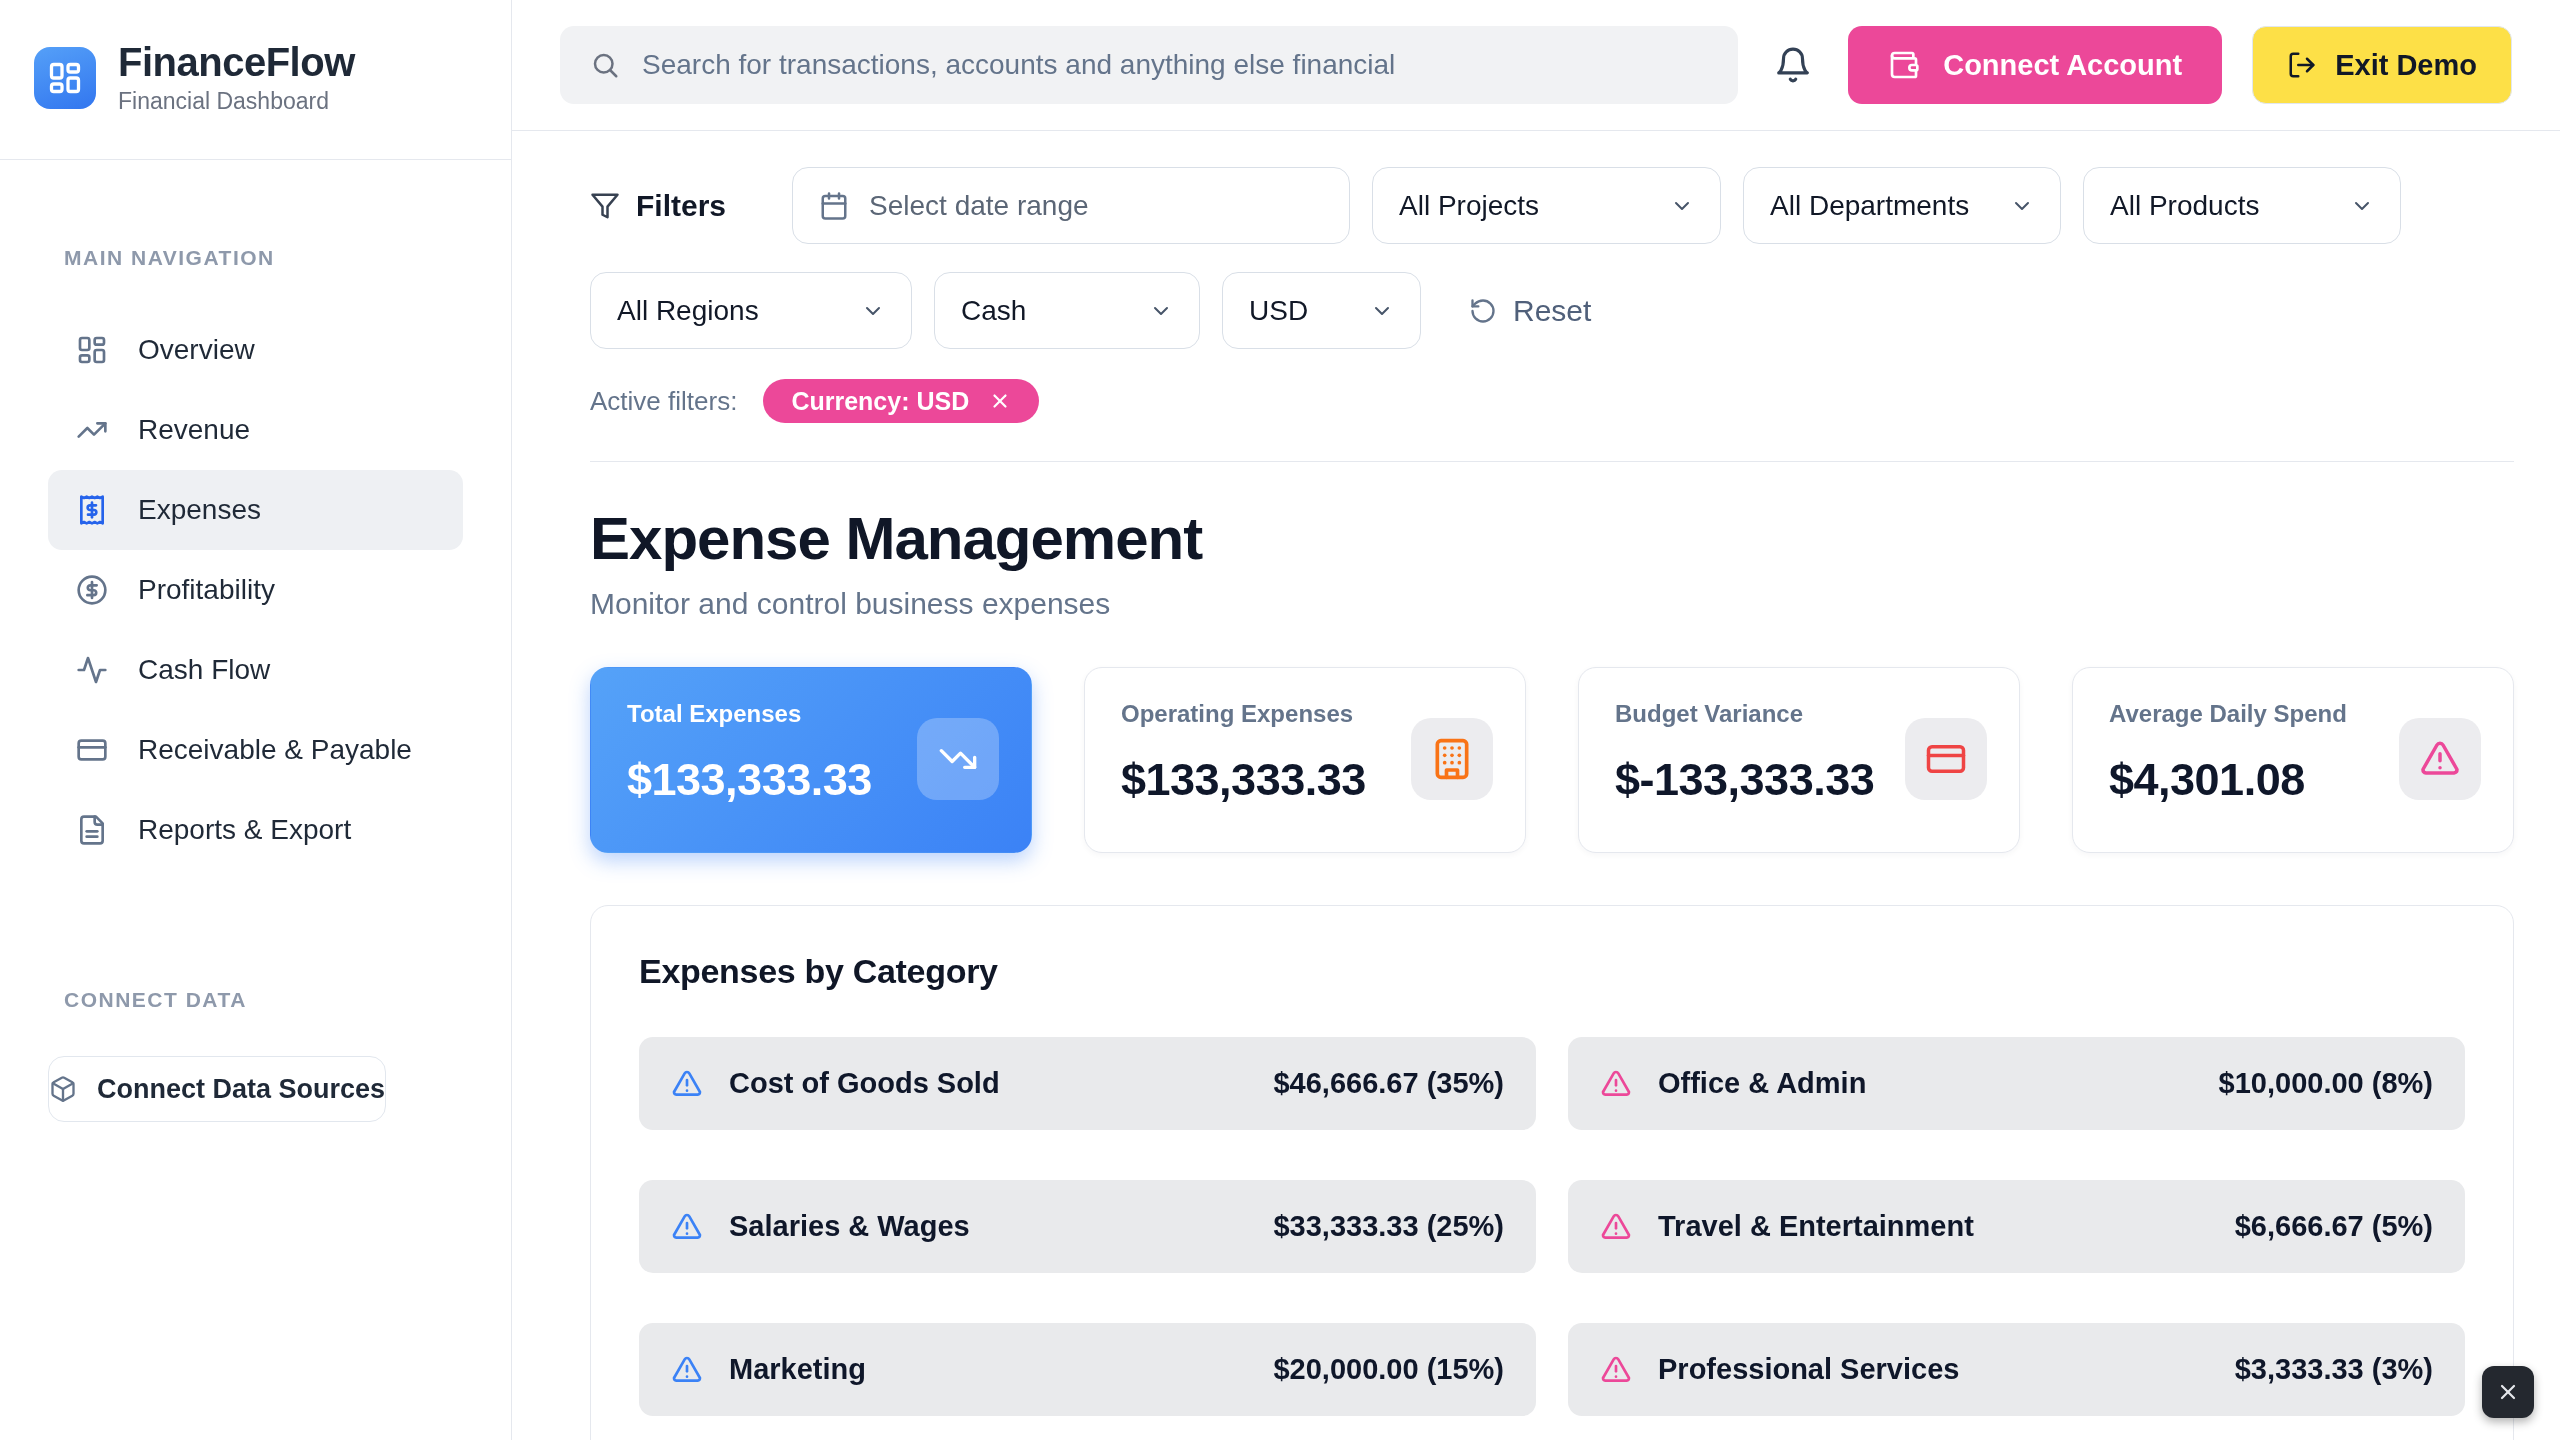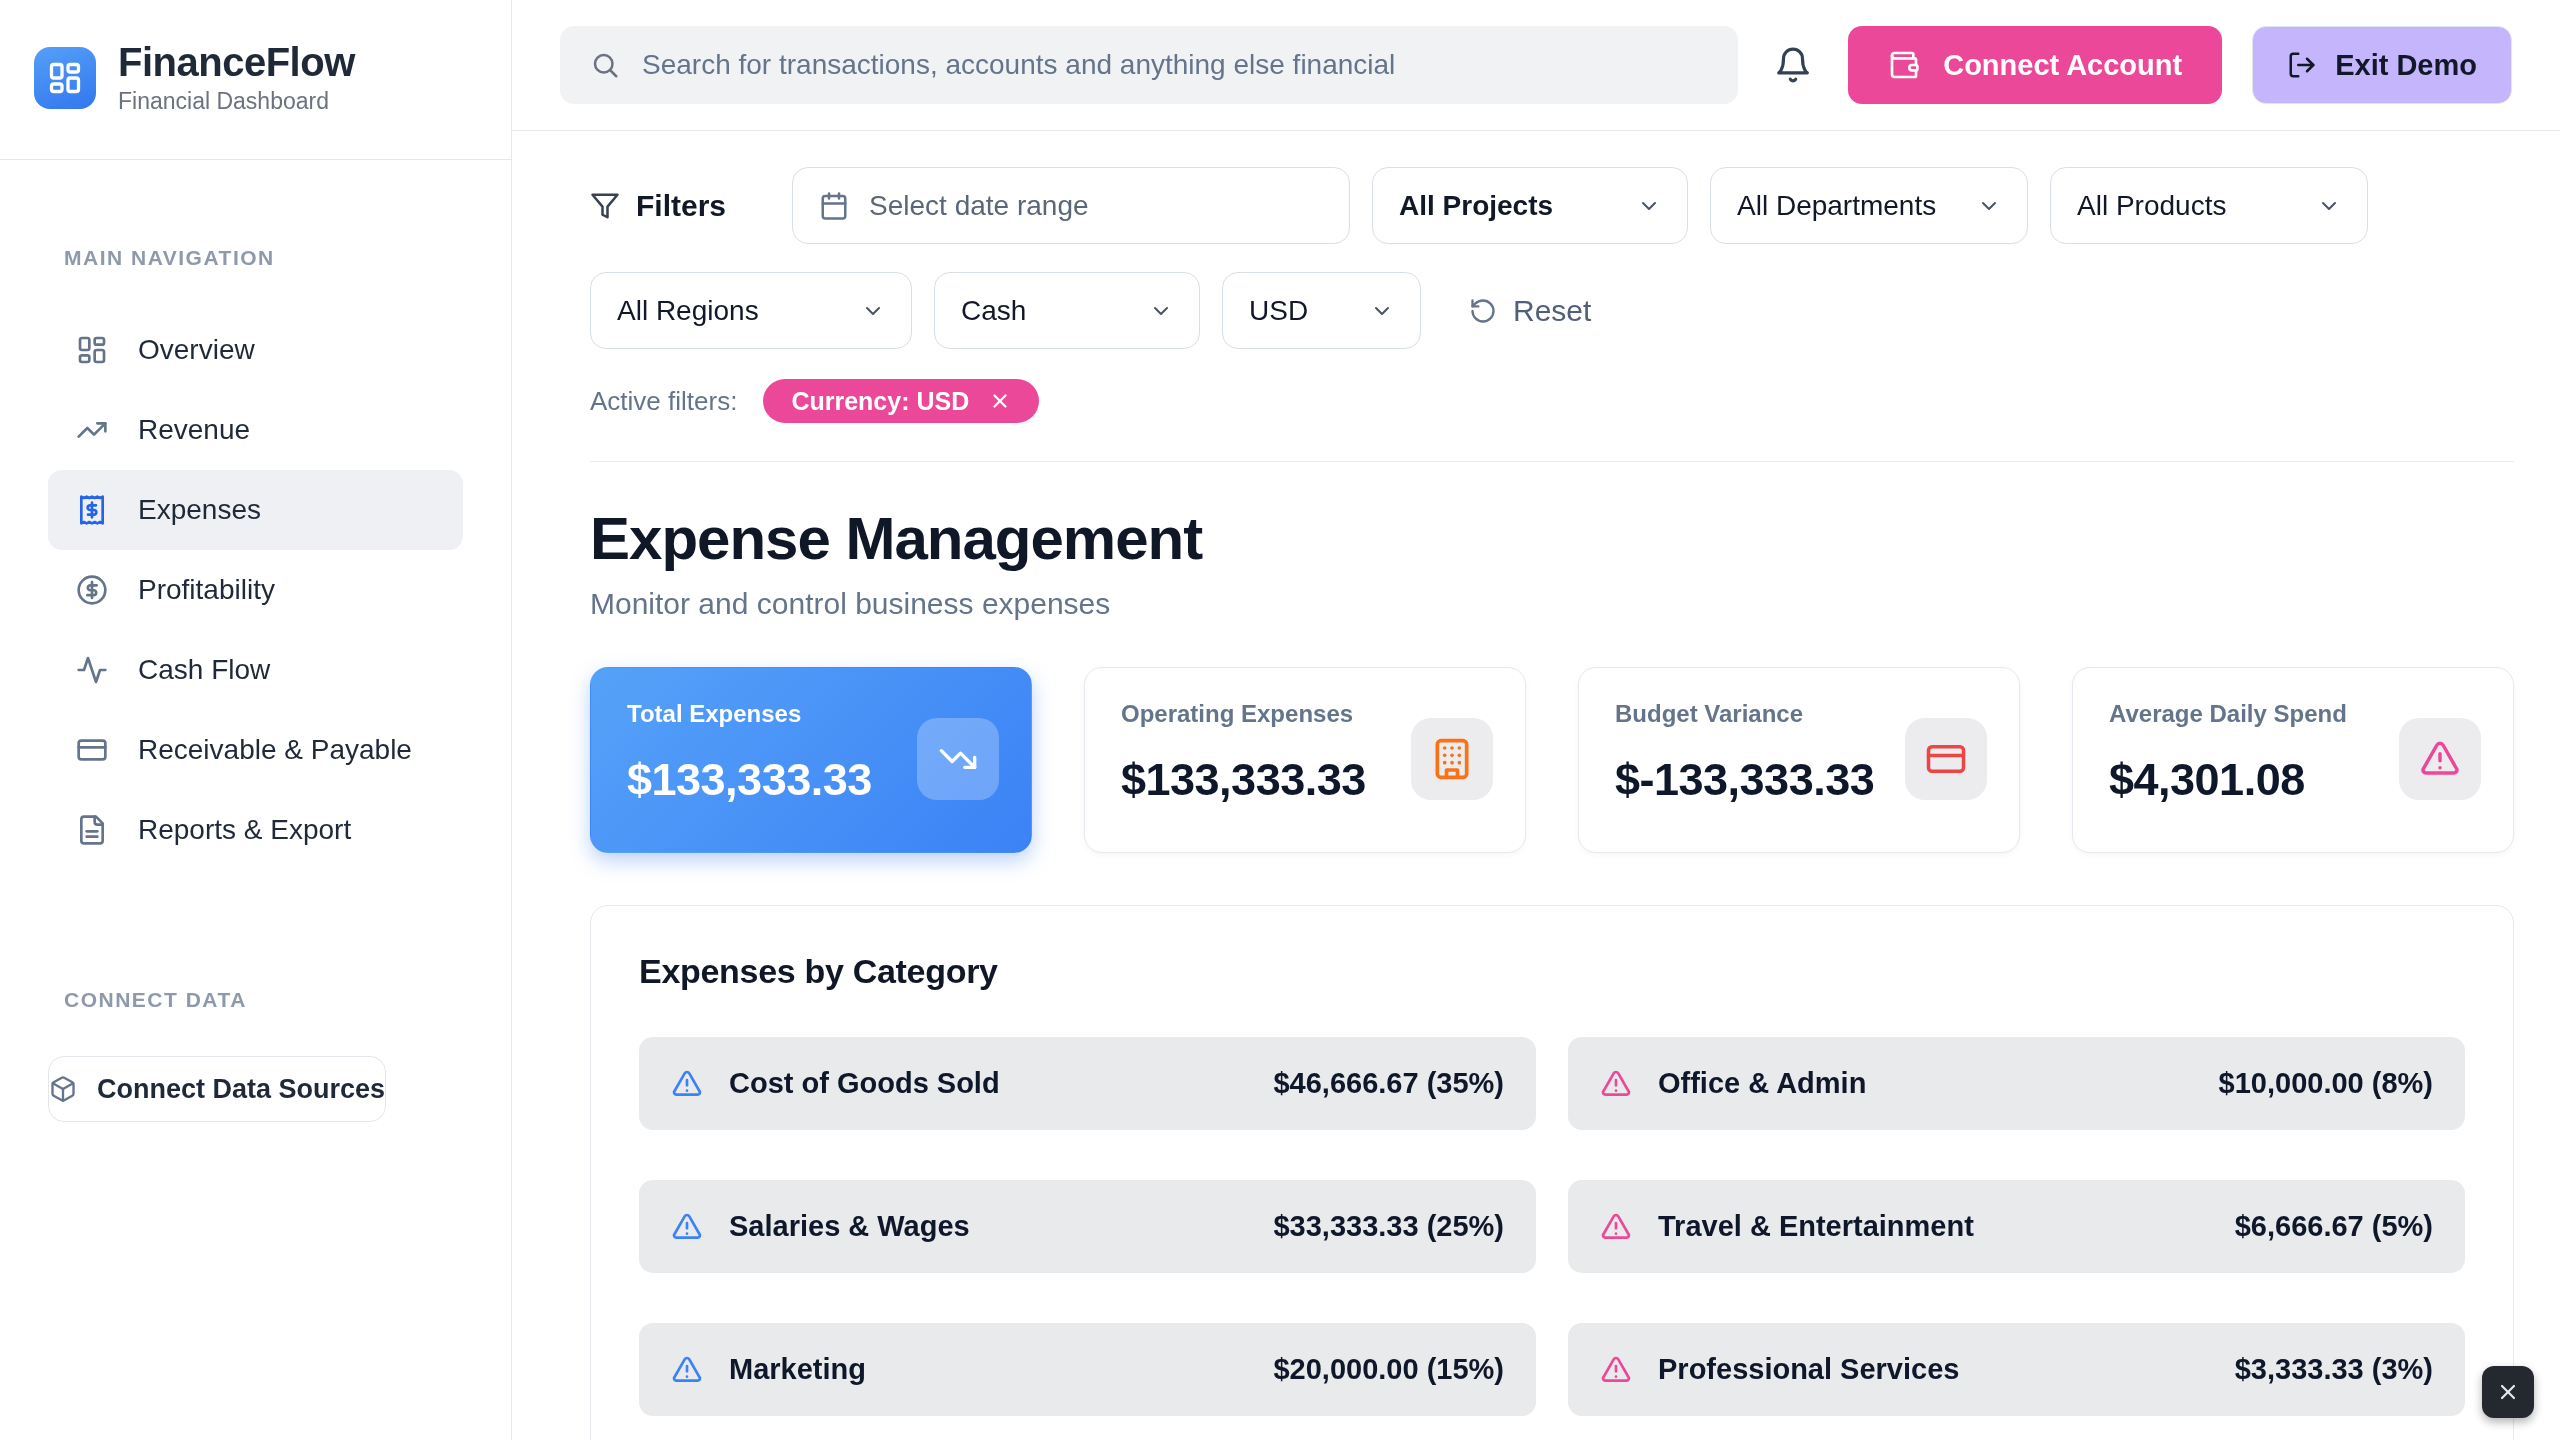--- a/index.html
+++ b/index.html
@@ -32,21 +32,21 @@
   .topbar { height:131px; border-bottom:1px solid #e5e8ee; display:flex; align-items:center; padding:13px 48px; gap:30px; flex:0 0 131px; }
   .search { flex:1; max-width:1184px; height:78px; background:#f1f2f4; border-radius:14px; display:flex; align-items:center;
     gap:22px; padding:0 30px; }
   .search .nicon { color:#6b7280; display:flex; }
   .search input { border:none; outline:none; background:transparent; width:100%; font-size:28px; color:#1f2937;
     font-family:"Liberation Sans", sans-serif; }
   .search input::placeholder { color:#64748b; }
   .iconbtn { background:none; border:none; cursor:pointer; color:#334155; display:flex; padding:6px; }
   .btn-pink { height:78px; border:none; border-radius:14px; background:#ec4899; color:#fff; font-size:29px; font-weight:700;
     display:flex; align-items:center; gap:23px; padding:0 40px; cursor:pointer; font-family:"Liberation Sans", sans-serif; }
-  .btn-ghost { height:78px; border:1px solid #e2e7ee; border-radius:14px; background:#c4b5fd; color:#111827; font-size:29px; font-weight:700;
+  .btn-ghost { height:78px; border:1px solid #e2e7ee; border-radius:14px; background:#fde047; color:#111827; font-size:29px; font-weight:700;
     display:flex; align-items:center; gap:18px; padding:0 34px; cursor:pointer; font-family:"Liberation Sans", sans-serif; }
 
   .content { flex:1; padding:36px 46px 0 78px; overflow:hidden; }
 
   
   .filter-section { padding-bottom:38px; border-bottom:1px solid #e5e8ee; }
   .filter-row { display:flex; align-items:center; gap:22px; }
   .filter-row + .filter-row { margin-top:28px; }
   .filters-title { display:flex; align-items:center; gap:16px; font-size:30px; font-weight:700; color:#111827; margin-right:4px; }
   .filters-title .nicon { color:#374151; display:flex; }
@@ -273,21 +273,21 @@
             <span class="cal">
               <svg width="30" height="30" viewBox="0 0 24 24" fill="none" stroke="currentColor" stroke-width="2" stroke-linecap="round" stroke-linejoin="round">
                   <rect x="3" y="4" width="18" height="18" rx="2"></rect>
                   <line x1="16" y1="2" x2="16" y2="6"></line>
                   <line x1="8" y1="2" x2="8" y2="6"></line>
                   <line x1="3" y1="10" x2="21" y2="10"></line>
                 </svg>
             </span>
             <span class="placeholder">Select date range</span>
           </div>
-          <div class="control select" style="width:316px;font-weight:bold;">
+          <div class="control select" style="width:349px;">
             <span>All Projects</span>
             <span class="chev">
               <svg width="24" height="24" viewBox="0 0 24 24" fill="none" stroke="currentColor" stroke-width="2" stroke-linecap="round" stroke-linejoin="round">
                   <path d="m6 9 6 6 6-6"></path>
                 </svg>
             </span>
           </div>
           <div class="control select" style="width:318px;">
             <span>All Departments</span>
             <span class="chev">

